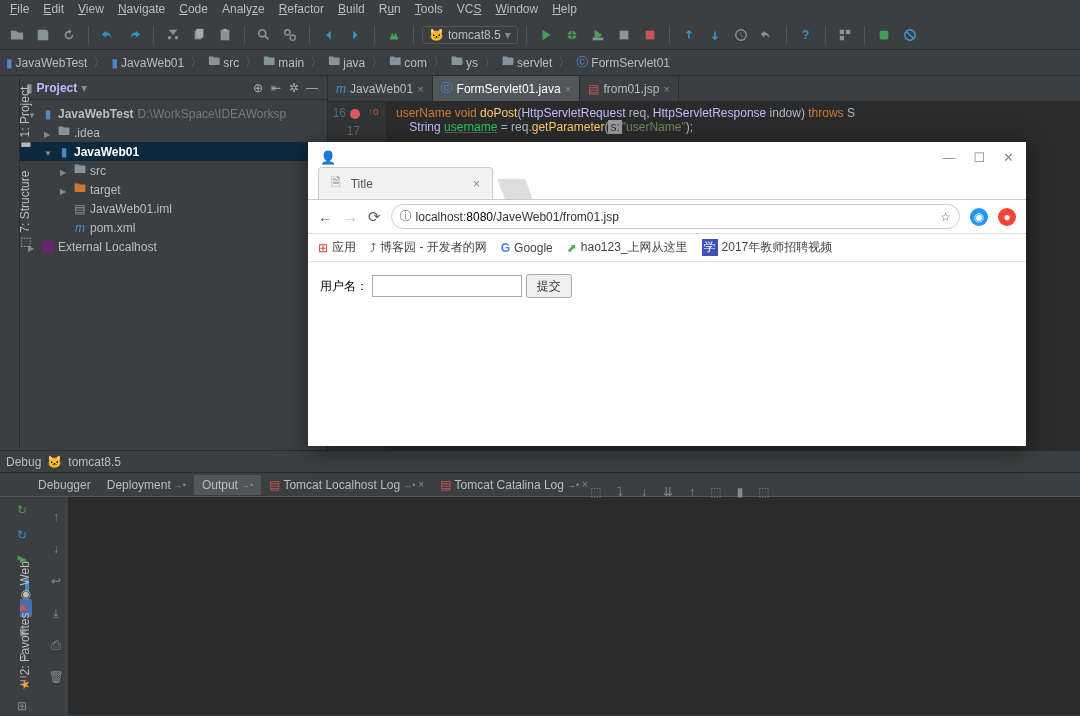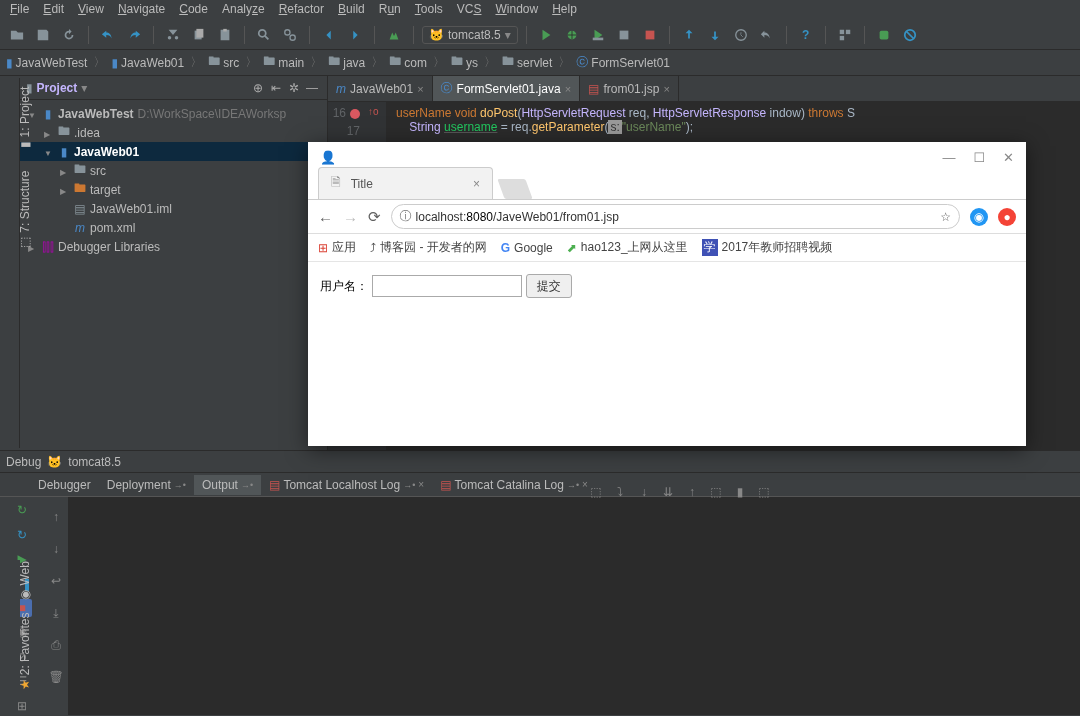--- a/index.html
+++ b/index.html
@@ -375,21 +375,21 @@
           <span class="label">JavaWeb01.iml</span>
         </div>
       <div class="tree-row indent2">
           <span class="arrow"></span>
           <span class="ticon" style="color:#4a88c7;font-style:italic">m</span>
           <span class="label">pom.xml</span>
         </div>
       <div class="tree-row">
           <span class="arrow closed"></span>
           <span class="ticon" style="color:#b200b2">⫿⫿⫿</span>
-          <span class="label">Debugger Libraries</span>
+          <span class="label">External Localhost</span>
         </div>
     </div>
   </div>
 
   <div class="editor-area">
     <div class="editor-tabs">
       <div class="etab">
           <span style="color:#4a88c7;font-style:italic">m</span>
           <span>JavaWeb01</span>
           <span class="close">×</span>

